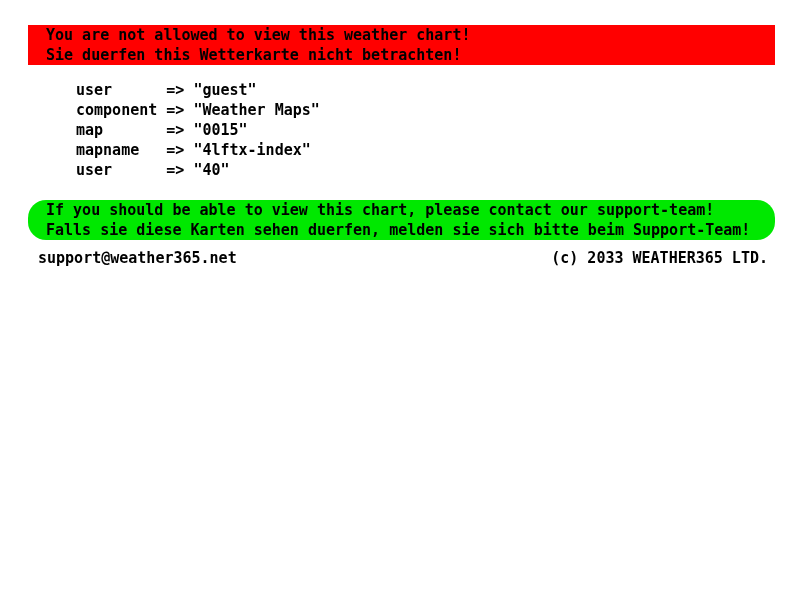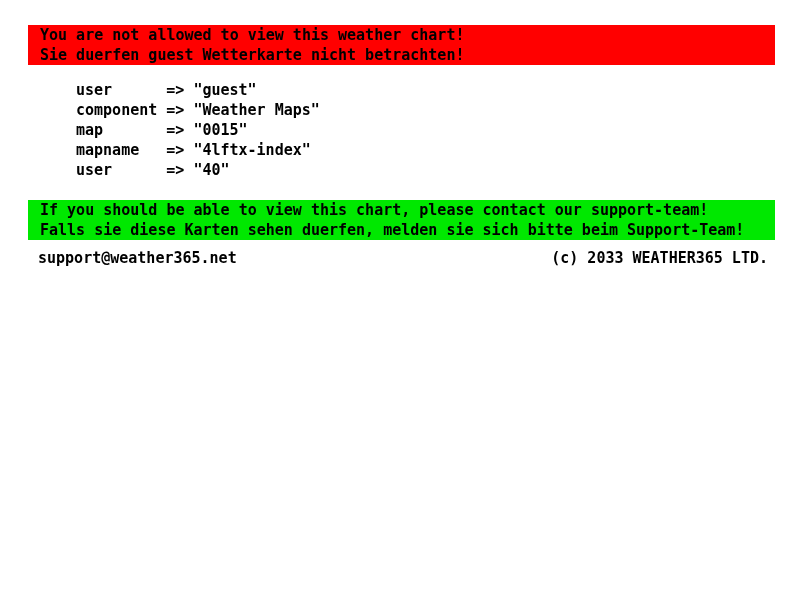--- a/index.html
+++ b/index.html
@@ -13,21 +13,21 @@
     font-size: 15px;
     -webkit-font-smoothing: none;
   }
   .banner {
     width: 747px;
     margin-left: 28px;
     line-height: 20px;
     height: 40px;
     overflow: hidden;
   }
-  .banner .bline { padding-left: 12px; white-space: pre; }
+  .banner .bline { padding-left: 18px; white-space: pre; }
   .banner-red   { margin-top: 25px; }
   .banner-green { margin-top: 20px; }
   .kv {
     margin: 15px 0 0 38px;
     line-height: 20px;
   }
   .kv .row { white-space: pre; }
   .kv .k { display: inline-block; width: 10ch; margin-left: 38px; }
   .kv .v { margin-left: 1ch; }
   .footer {
@@ -39,32 +39,32 @@
     white-space: pre;
   }
 </style>
 </head>
 <body style="background: rgb(255, 255, 255); color: rgb(0, 0, 0);">
 
 <div>
 
   <div class="banner banner-red" style="background: rgb(255, 0, 0);">
     <div class="bline">You are not allowed to view this weather chart!</div>
-    <div class="bline">Sie duerfen guest Wetterkarte nicht betrachten!</div>
+    <div class="bline">Sie duerfen this Wetterkarte nicht betrachten!</div>
   </div>
 
   <div class="kv">
     <div class="row"><span class="k">user</span><span class="arrow">=&gt;</span><span class="v">"guest"</span></div>
     <div class="row"><span class="k">component</span><span class="arrow">=&gt;</span><span class="v">"Weather Maps"</span></div>
     <div class="row"><span class="k">map</span><span class="arrow">=&gt;</span><span class="v">"0015"</span></div>
     <div class="row"><span class="k">mapname</span><span class="arrow">=&gt;</span><span class="v">"4lftx-index"</span></div>
     <div class="row"><span class="k">user</span><span class="arrow">=&gt;</span><span class="v">"40"</span></div>
   </div>
 
-  <div class="banner banner-green" style="background: rgb(0, 232, 0);">
+  <div class="banner banner-green" style="background: rgb(0, 232, 0); border-radius: 18px;">
     <div class="bline">If you should be able to view this chart, please contact our support-team!</div>
     <div class="bline">Falls sie diese Karten sehen duerfen, melden sie sich bitte beim Support-Team!</div>
   </div>
 
   <div class="footer">
     <span>support@weather365.net</span>
     <span>(c) 2033 WEATHER365 LTD.</span>
   </div>
 
 </div>

